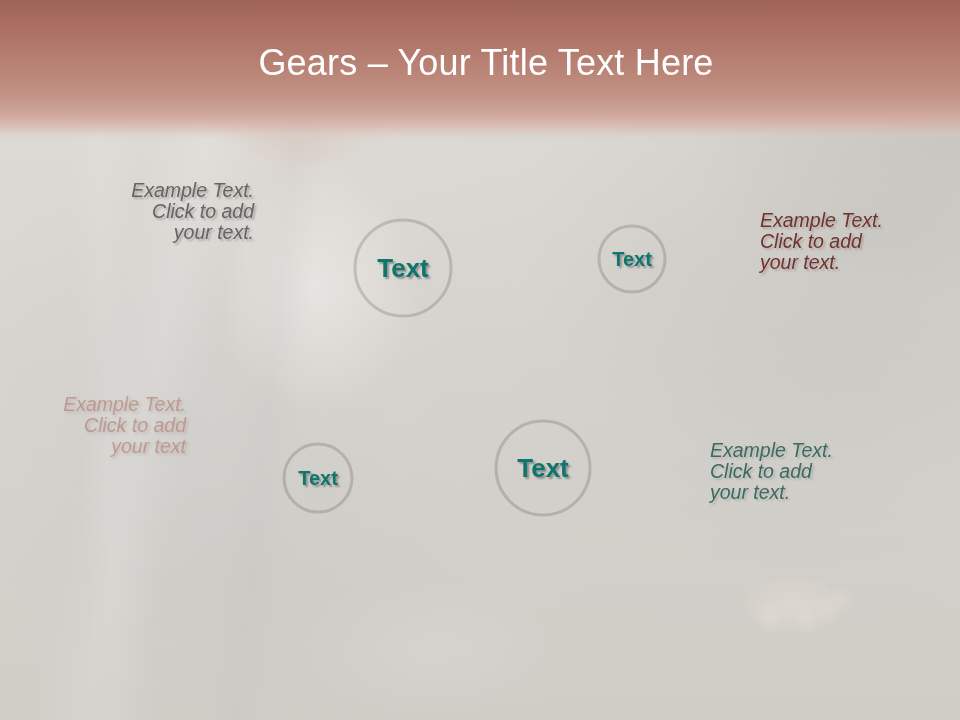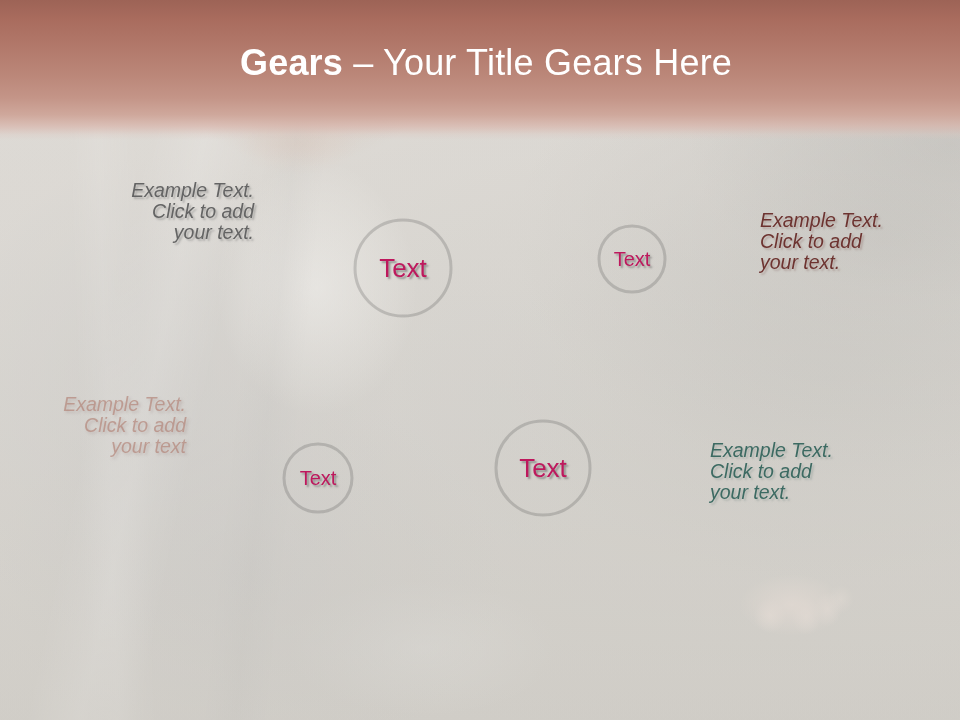--- a/index.html
+++ b/index.html
@@ -97,21 +97,21 @@
     position: absolute;
     left: 0; top: 41px;
     width: 960px;
     text-align: center;
     color: #ffffff;
     font-size: 36px;
     line-height: 44px;
     letter-spacing: .2px;
     white-space: nowrap;
   }
-  #title .t-bold { font-weight: 700; margin-left: 12px; }
+  #title .t-bold { font-weight: 400; margin-left: 12px; }
   #title .t-rest { font-weight: 400; }
 
   
   .caption {
     position: absolute;
     font-style: italic;
     font-size: 19.5px;
     line-height: 21px;
     white-space: pre-line;
   }
@@ -144,42 +144,42 @@
   .gear {
     position: absolute;
     display: block;
     overflow: visible;
   }
   .gear-label {
     position: absolute;
     display: flex;
     align-items: center;
     justify-content: center;
-    color: #be185d;
+    color: #0f766e;
     font-size: 26px;
-    font-weight: 400;
+    font-weight: 700;
     text-shadow: 2px 2px 2px rgba(90,90,90,0.55);
     pointer-events: none;
   }
   .gear-label.small { font-size: 20px; }
 </style>
 </head>
 <body>
 
 <div id="slide">
 
   <div class="bg-layer bg-base"></div>
   <div class="bg-layer bg-room"></div>
   <div class="bg-layer bg-person"></div>
   <div class="bg-layer bg-fabric"></div>
   <div class="bg-layer bg-hand"></div>
   <div class="bg-layer bg-veil"></div>
 
   <div id="header"></div>
-  <div id="title"><span class="t-bold">Gears</span><span class="t-rest"> – Your Title Gears Here</span></div>
+  <div id="title"><span class="t-bold">Gears</span><span class="t-rest"> – Your Title Text Here</span></div>
 
   <div class="caption cap-tl">Example Text.
 Click  to add
 your text.</div>
   <div class="caption cap-tr">Example Text.
 Click  to add
 your text.</div>
   <div class="caption cap-bl">Example Text.
 Click  to add
 your text</div>

